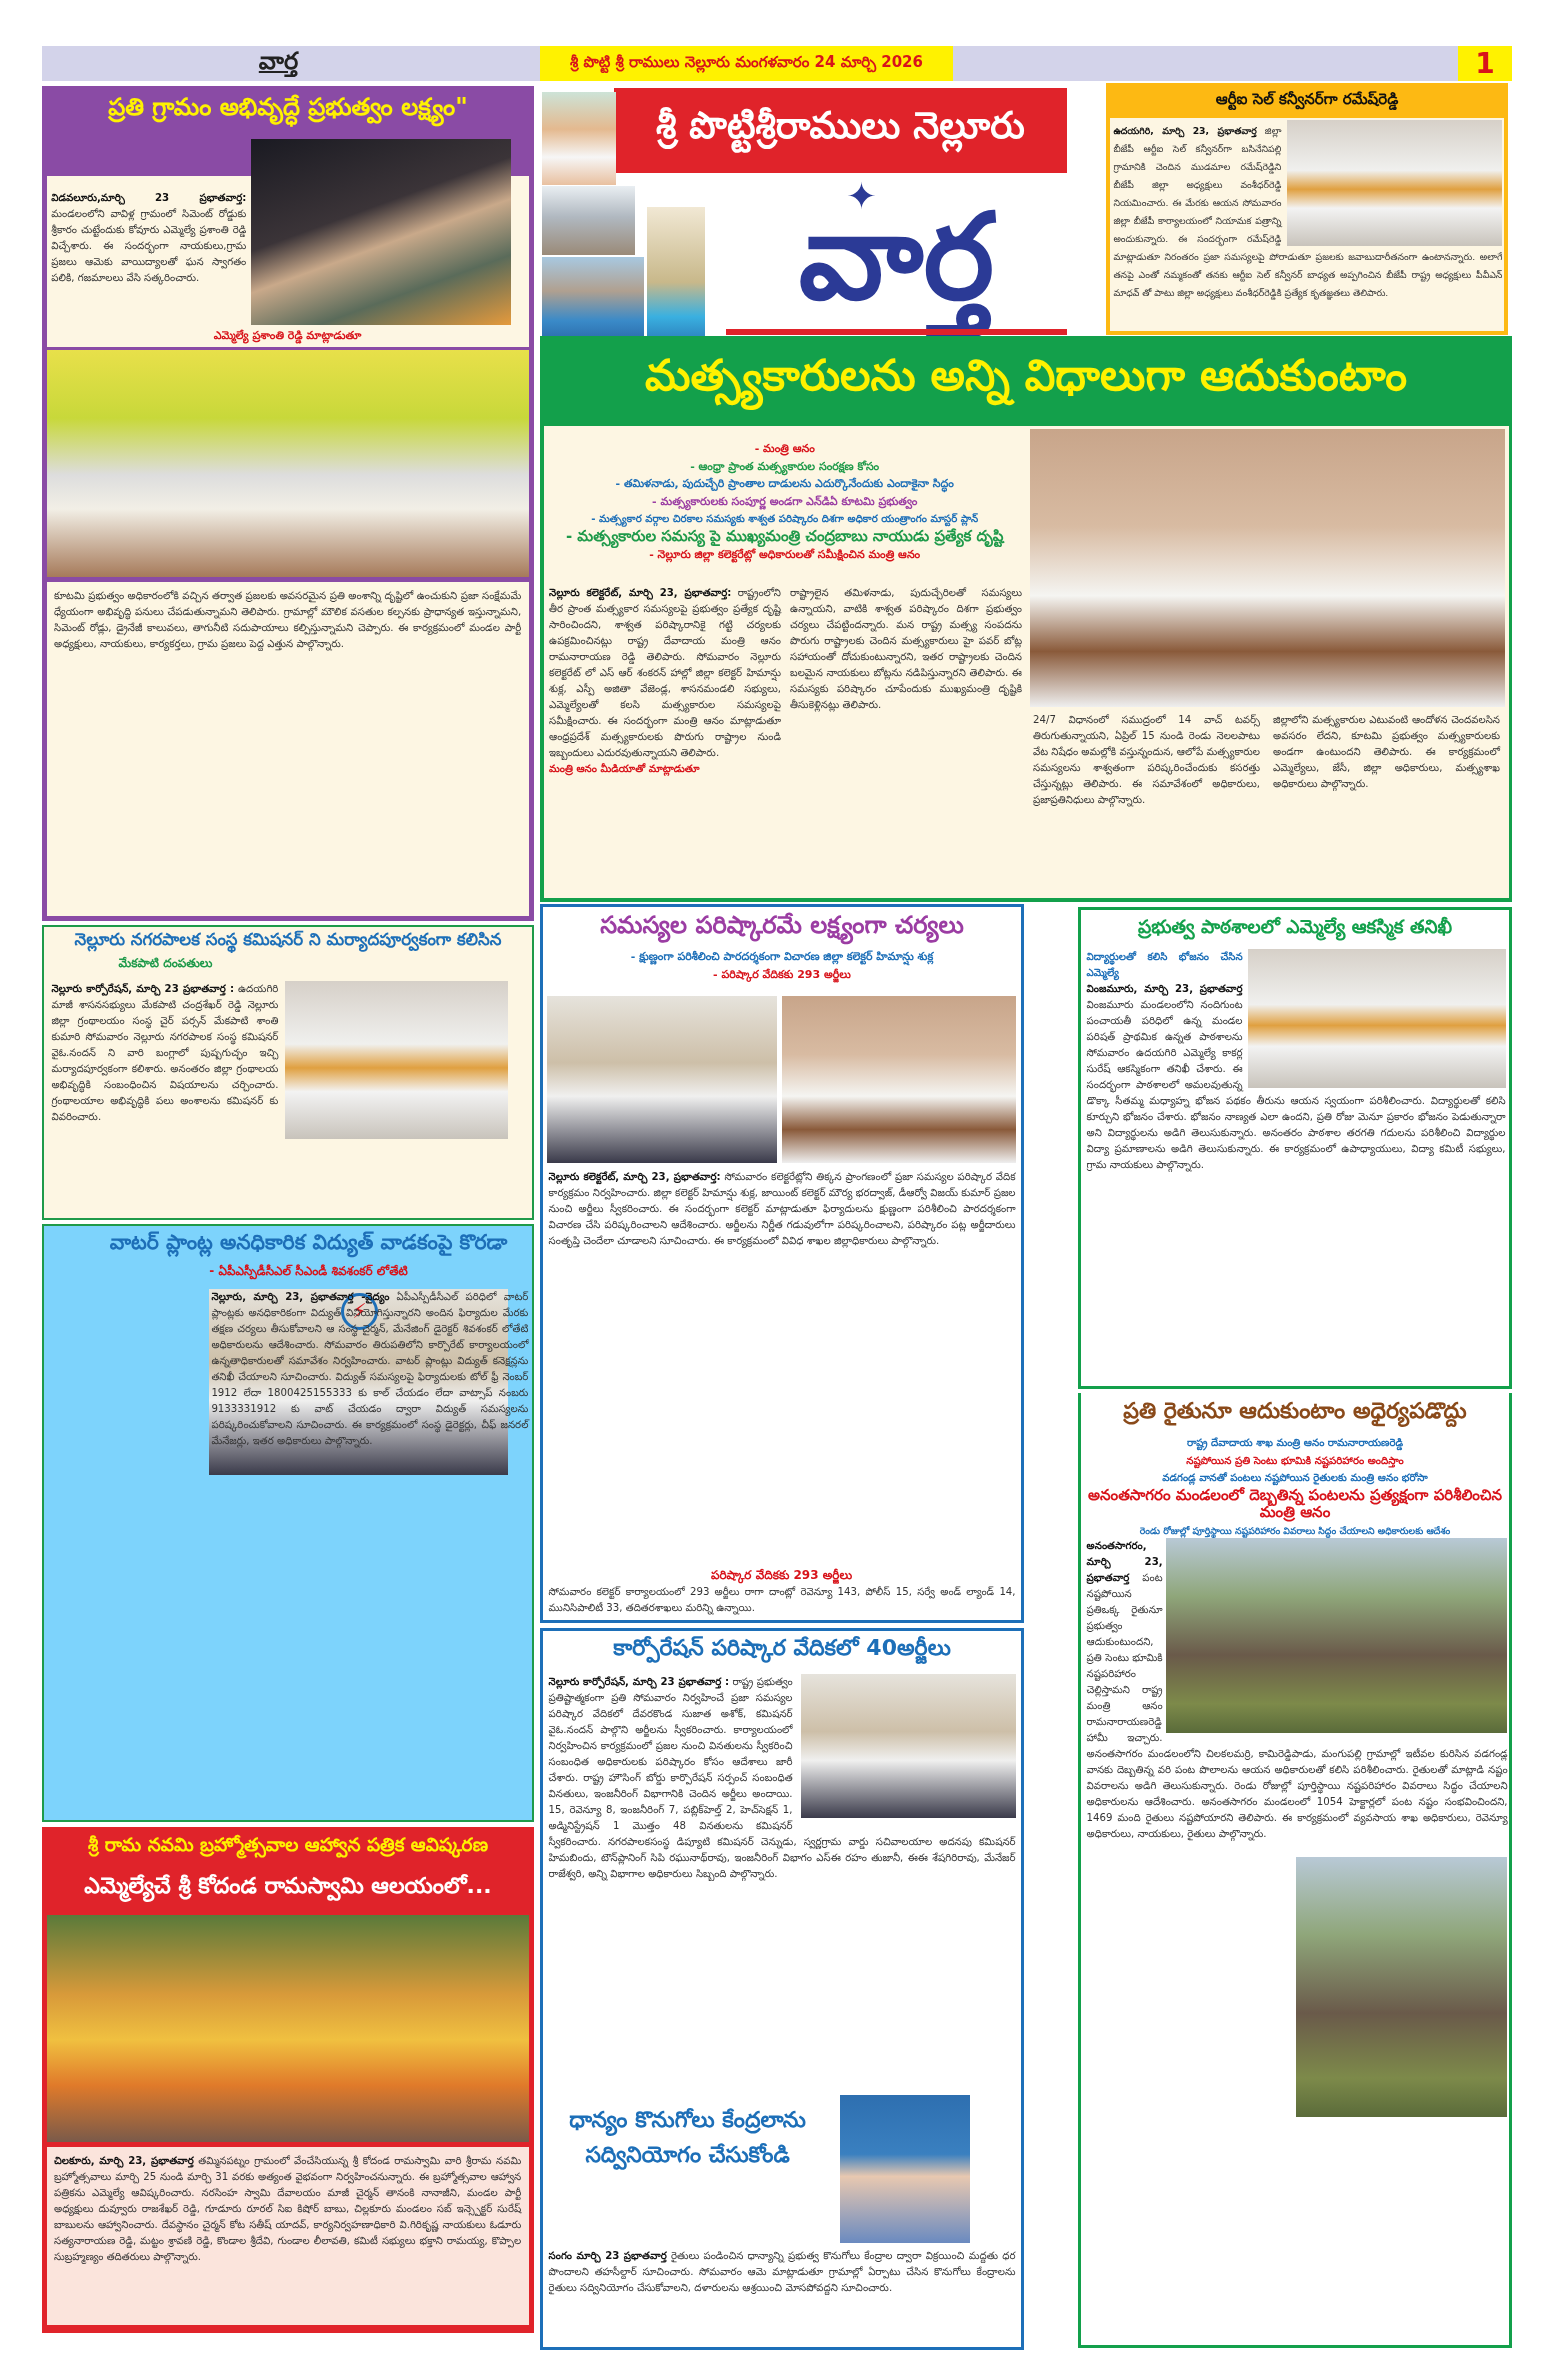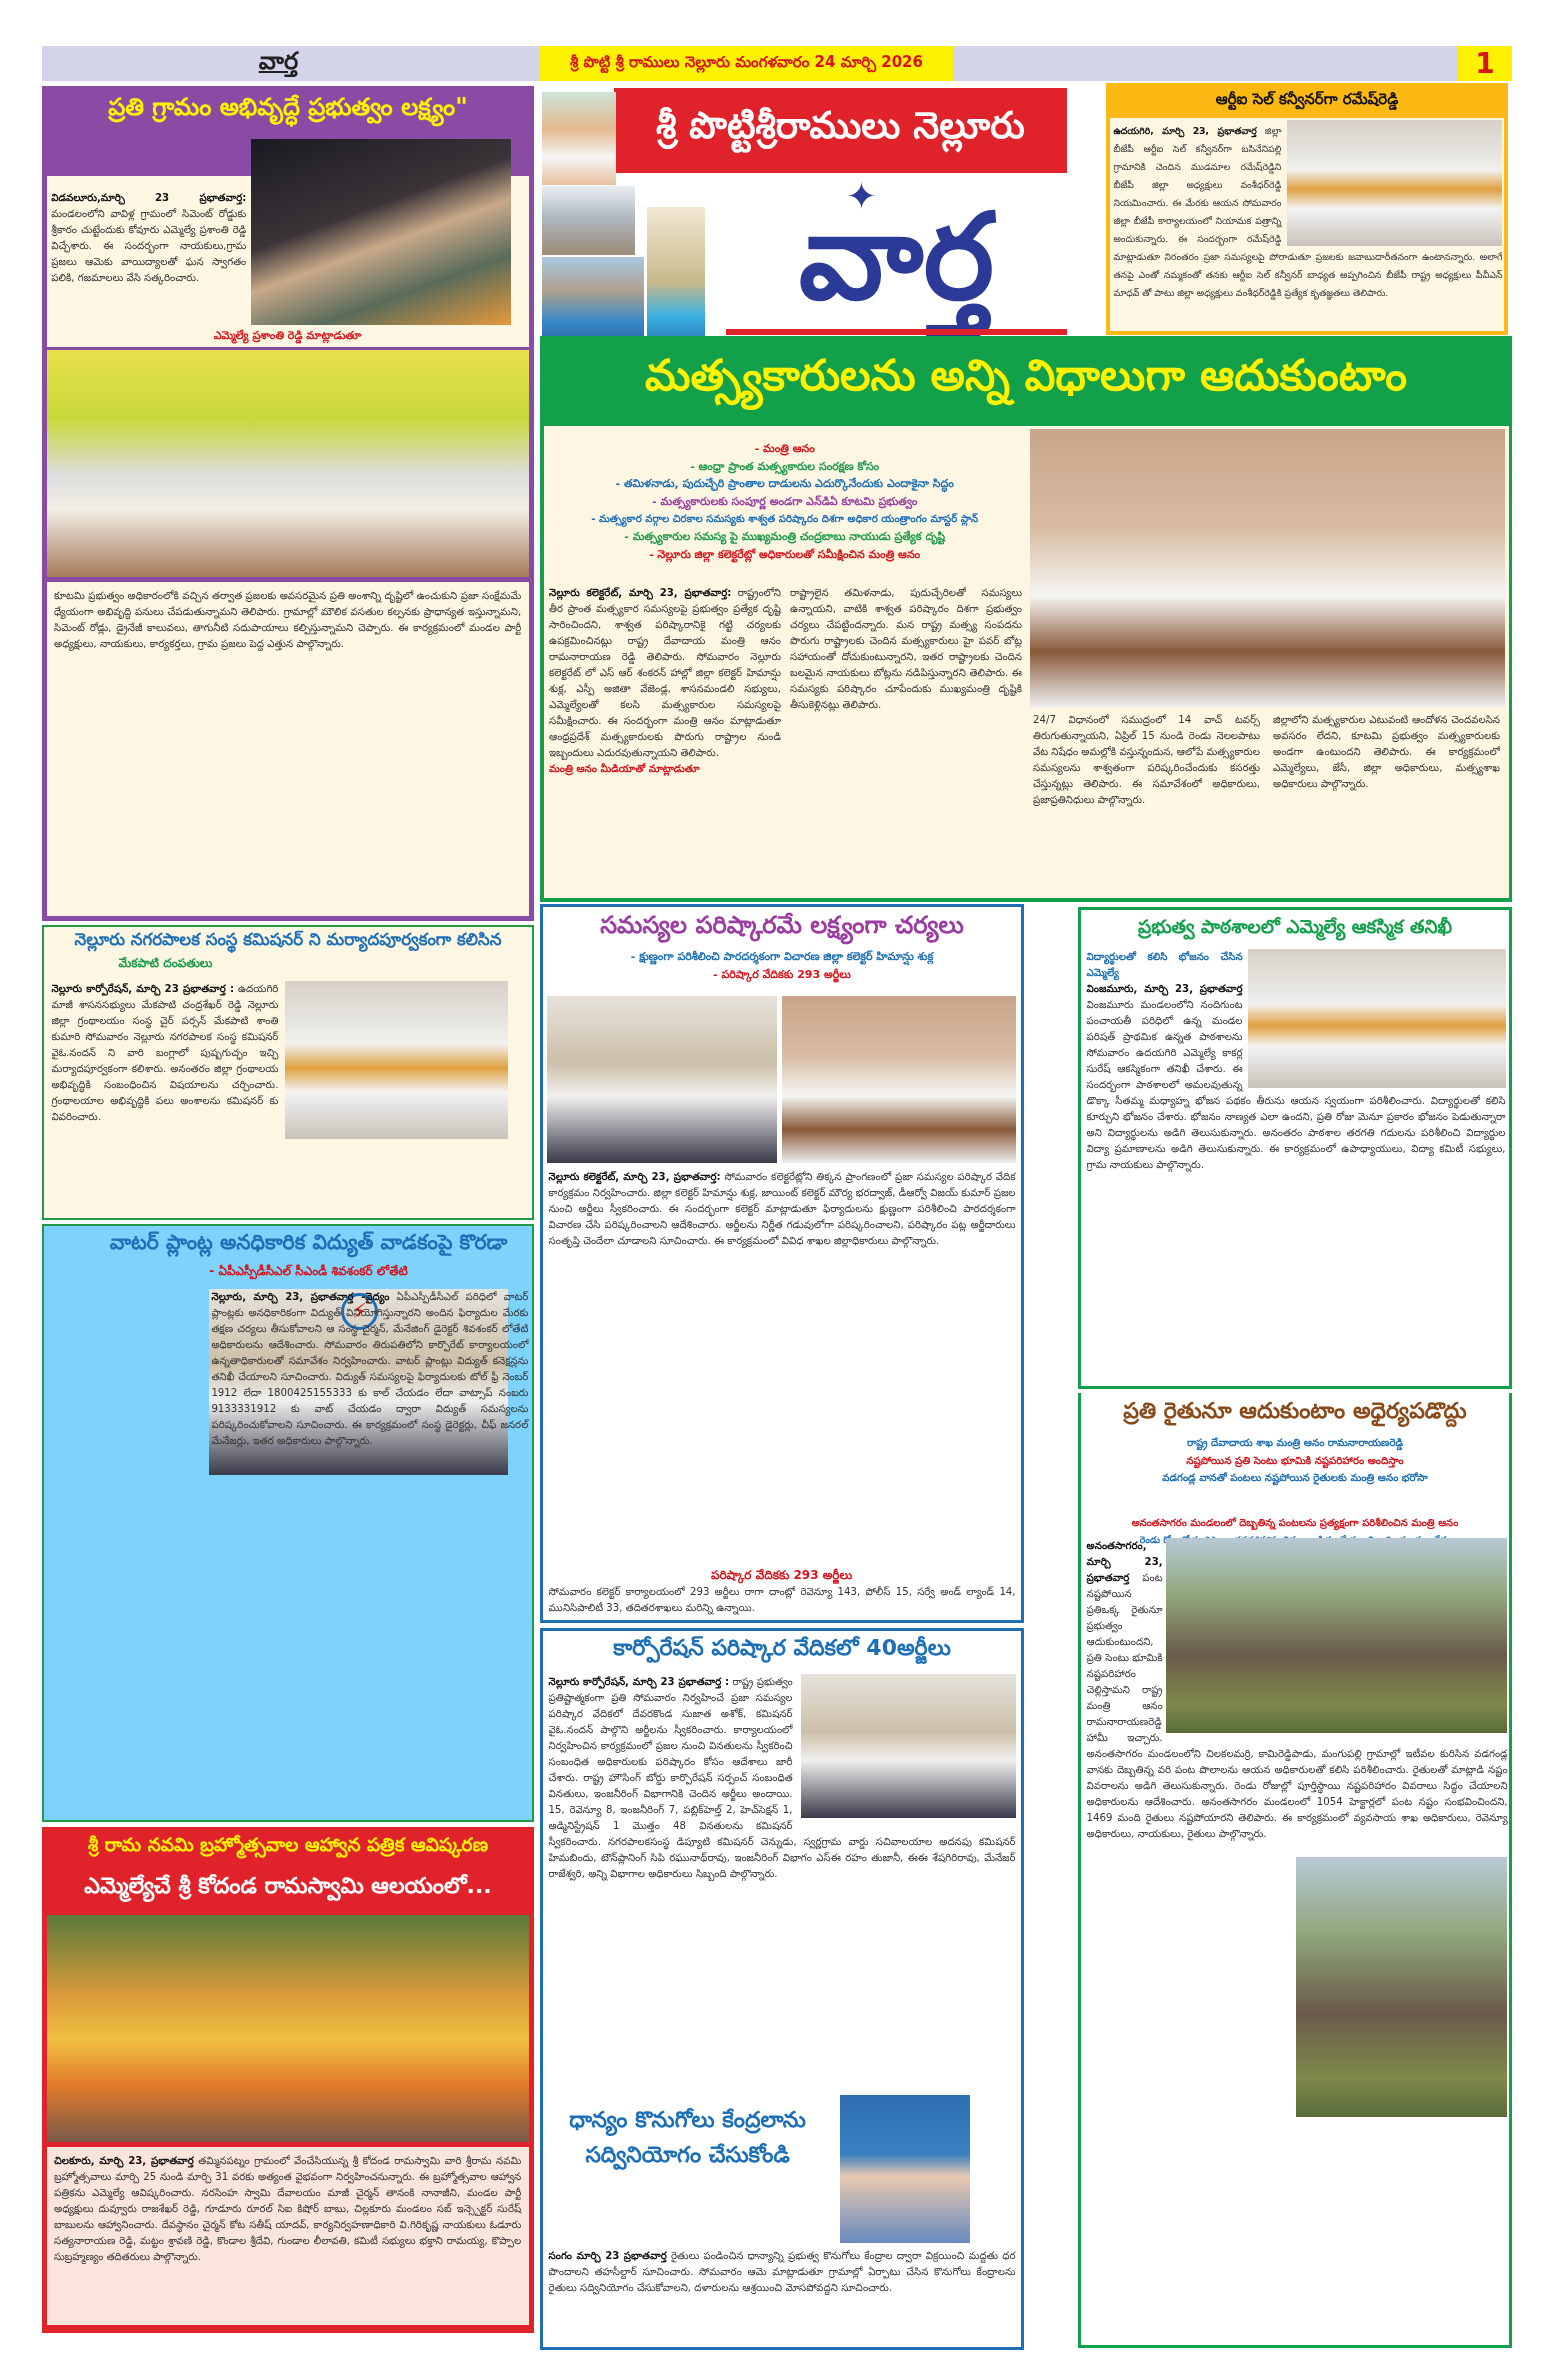--- a/index.html
+++ b/index.html
@@ -107,21 +107,21 @@
 <div class="box" style="left:540px;top:336px;width:972px;height:566px;background:#13a04b;">
   <div class="hd" style="height:89px;color:#fff200;font-size:43px;">మత్స్యకారులను అన్ని విధాలుగా ఆదుకుంటాం</div>
   <div class="abs" style="left:3.7px;top:90px;width:965px;height:472px;background:#fdf6e3;"></div>
   <div class="photo ph-meet" style="left:490px;top:93px;width:475px;height:278px;"></div>
   <div class="abs" style="left:3.7px;top:104px;width:482px;">
     <div class="sub" style="color:#d8141b;font-size:11px;">- మంత్రి ఆనం</div>
     <div class="sub" style="color:#1f9a4a;font-size:11px;">- ఆంధ్రా ప్రాంత మత్స్యకారుల సంరక్షణ కోసం</div>
     <div class="sub" style="color:#1d6fb8;font-size:11px;">- తమిళనాడు, పుదుచ్చేరి ప్రాంతాల దాడులను ఎదుర్కొనేందుకు ఎందాకైనా సిద్ధం</div>
     <div class="sub" style="color:#9b3da3;font-size:11px;">- మత్స్యకారులకు సంపూర్ణ అండగా ఎన్‌డిఏ కూటమి ప్రభుత్వం</div>
     <div class="sub" style="color:#1d6fb8;font-size:10.2px;text-align:center;">- మత్స్యకార వర్గాల చిరకాల సమస్యకు శాశ్వత పరిష్కారం దిశగా అధికార యంత్రాంగం మాస్టర్ ప్లాన్</div>
-    <div class="sub" style="color:#1f9a4a;font-size:11px;">- మత్స్యకారుల సమస్య పై ముఖ్యమంత్రి చంద్రబాబు నాయుడు ప్రత్యేక దృష్టి</div>
+    <div class="sub" style="color:#1f9a4a;font-size:15px;">- మత్స్యకారుల సమస్య పై ముఖ్యమంత్రి చంద్రబాబు నాయుడు ప్రత్యేక దృష్టి</div>
     <div class="sub" style="color:#d8141b;font-size:11px;">- నెల్లూరు జిల్లా కలెక్టరేట్లో అధికారులతో సమీక్షించిన మంత్రి ఆనం</div>
   </div>
   <div class="abs body-text" style="left:9px;top:249px;width:232px;">
     <span class="dl">నెల్లూరు కలెక్టరేట్, మార్చి 23, ప్రభాతవార్త:</span>
     <span>రాష్ట్రంలోని తీర ప్రాంత మత్స్యకార సమస్యలపై ప్రభుత్వం ప్రత్యేక దృష్టి సారించిందని, శాశ్వత పరిష్కారానికై గట్టి చర్యలకు ఉపక్రమించినట్లు రాష్ట్ర దేవాదాయ మంత్రి ఆనం రామనారాయణ రెడ్డి తెలిపారు. సోమవారం నెల్లూరు కలెక్టరేట్ లో ఎస్ ఆర్ శంకరన్ హాల్లో జిల్లా కలెక్టర్ హిమాన్షు శుక్ల, ఎస్పీ అజితా వేజెండ్ల, శాసనమండలి సభ్యులు, ఎమ్మెల్యేలతో కలసి మత్స్యకారుల సమస్యలపై సమీక్షించారు. ఈ సందర్భంగా మంత్రి ఆనం మాట్లాడుతూ ఆంధ్రప్రదేశ్ మత్స్యకారులకు పొరుగు రాష్ట్రాల నుండి ఇబ్బందులు ఎదురవుతున్నాయని తెలిపారు.</span>
     <div class="dl" style="color:#d8141b;">మంత్రి ఆనం మీడియాతో మాట్లాడుతూ</div>
   </div>
   <div class="abs body-text" style="left:250px;top:249px;width:232px;">రాష్ట్రాలైన తమిళనాడు, పుదుచ్చేరిలతో సమస్యలు ఉన్నాయని, వాటికి శాశ్వత పరిష్కారం దిశగా ప్రభుత్వం చర్యలు చేపట్టిందన్నారు. మన రాష్ట్ర మత్స్య సంపదను పొరుగు రాష్ట్రాలకు చెందిన మత్స్యకారులు హై పవర్ బోట్ల సహాయంతో దోచుకుంటున్నారని, ఇతర రాష్ట్రాలకు చెందిన బలమైన నాయకులు బోట్లను నడిపిస్తున్నారని తెలిపారు. ఈ సమస్యకు పరిష్కారం చూపేందుకు ముఖ్యమంత్రి దృష్టికి తీసుకెళ్లినట్లు తెలిపారు.</div>
   <div class="abs body-text" style="left:493px;top:376px;width:227px;">24/7 విధానంలో సముద్రంలో 14 వాచ్ టవర్స్ తిరుగుతున్నాయని, ఏప్రిల్ 15 నుండి రెండు నెలలపాటు వేట నిషేధం అమల్లోకి వస్తున్నందున, ఆలోపే మత్స్యకారుల సమస్యలను శాశ్వతంగా పరిష్కరించేందుకు కసరత్తు చేస్తున్నట్లు తెలిపారు. ఈ సమావేశంలో అధికారులు, ప్రజాప్రతినిధులు పాల్గొన్నారు.</div>
   <div class="abs body-text" style="left:733px;top:376px;width:227px;">జిల్లాలోని మత్స్యకారుల ఎటువంటి ఆందోళన చెందవలసిన అవసరం లేదని, కూటమి ప్రభుత్వం మత్స్యకారులకు అండగా ఉంటుందని తెలిపారు. ఈ కార్యక్రమంలో ఎమ్మెల్యేలు, జేసీ, జిల్లా అధికారులు, మత్స్యశాఖ అధికారులు పాల్గొన్నారు.</div>
@@ -169,21 +169,21 @@
     <span class="dl">వింజమూరు, మార్చి 23, ప్రభాతవార్త</span>
     <span>వింజమూరు మండలంలోని నందిగుంట పంచాయతీ పరిధిలో ఉన్న మండల పరిషత్ ప్రాథమిక ఉన్నత పాఠశాలను సోమవారం ఉదయగిరి ఎమ్మెల్యే కాకర్ల సురేష్ ఆకస్మికంగా తనిఖీ చేశారు. ఈ సందర్భంగా పాఠశాలలో అమలవుతున్న డొక్కా సీతమ్మ మధ్యాహ్న భోజన పథకం తీరును ఆయన స్వయంగా పరిశీలించారు. విద్యార్థులతో కలిసి కూర్చుని భోజనం చేశారు. భోజనం నాణ్యత ఎలా ఉందని, ప్రతి రోజు మెనూ ప్రకారం భోజనం పెడుతున్నారా అని విద్యార్థులను అడిగి తెలుసుకున్నారు. అనంతరం పాఠశాల తరగతి గదులను పరిశీలించి విద్యార్థుల విద్యా ప్రమాణాలను అడిగి తెలుసుకున్నారు. ఈ కార్యక్రమంలో ఉపాధ్యాయులు, విద్యా కమిటీ సభ్యులు, గ్రామ నాయకులు పాల్గొన్నారు.</span>
   </div>
 </div>
 
 <div class="box" style="left:1078px;top:1393px;width:434px;height:955px;border:3.7px solid #13a04b;border-top:none;background:#fff;">
   <div class="hd" style="height:41px;color:#8a4a1a;font-size:22px;">ప్రతి రైతునూ ఆదుకుంటాం అధైర్యపడొద్దు</div>
   <div class="sub" style="color:#1d6fb8;font-size:10.2px;">రాష్ట్ర దేవాదాయ శాఖ మంత్రి ఆనం రామనారాయణరెడ్డి</div>
   <div class="sub" style="color:#d8141b;font-size:10.2px;">నష్టపోయిన ప్రతి సెంటు భూమికి నష్టపరిహారం అందిస్తాం</div>
   <div class="sub" style="color:#1d6fb8;font-size:10.2px;">వడగండ్ల వానతో పంటలు నష్టపోయిన రైతులకు మంత్రి ఆనం భరోసా</div>
-  <div class="sub" style="color:#d8141b;font-size:10px;margin-top:27px;">అనంతసాగరం మండలంలో దెబ్బతిన్న పంటలను ప్రత్యక్షంగా పరిశీలించిన మంత్రి ఆనం</div>
+  <div class="sub" style="color:#d8141b;font-size:15px;">అనంతసాగరం మండలంలో దెబ్బతిన్న పంటలను ప్రత్యక్షంగా పరిశీలించిన మంత్రి ఆనం</div>
   <div class="sub" style="color:#1d6fb8;font-size:9.3px;">రెండు రోజుల్లో పూర్తిస్థాయి నష్టపరిహారం వివరాలు సిద్ధం చేయాలని అధికారులకు ఆదేశం</div>
   <div class="photo ph-field" style="left:85px;top:145px;width:341px;height:195px;"></div>
   <div class="photo ph-field" style="left:215px;top:464px;width:211px;height:260px;"></div>
   <div class="abs body-text" style="left:5.6px;top:145px;width:421px;">
     <div style="float:right;width:345px;height:199px;"></div>
     <span class="dl">అనంతసాగరం, మార్చి 23, ప్రభాతవార్త</span>
     <span>పంట నష్టపోయిన ప్రతిఒక్క రైతునూ ప్రభుత్వం ఆదుకుంటుందని, ప్రతి సెంటు భూమికి నష్టపరిహారం చెల్లిస్తామని రాష్ట్ర మంత్రి ఆనం రామనారాయణరెడ్డి హామీ ఇచ్చారు. అనంతసాగరం మండలంలోని చిలకలమర్రి, కామిరెడ్డిపాడు, మంగుపల్లి గ్రామాల్లో ఇటీవల కురిసిన వడగండ్ల వానకు దెబ్బతిన్న వరి పంట పొలాలను ఆయన అధికారులతో కలిసి పరిశీలించారు. రైతులతో మాట్లాడి నష్టం వివరాలను అడిగి తెలుసుకున్నారు. రెండు రోజుల్లో పూర్తిస్థాయి నష్టపరిహారం వివరాలు సిద్ధం చేయాలని అధికారులను ఆదేశించారు. అనంతసాగరం మండలంలో 1054 హెక్టార్లలో పంట నష్టం సంభవించిందని, 1469 మంది రైతులు నష్టపోయారని తెలిపారు. ఈ కార్యక్రమంలో వ్యవసాయ శాఖ అధికారులు, రెవెన్యూ అధికారులు, నాయకులు, రైతులు పాల్గొన్నారు.</span>
   </div>
 </div>
 

